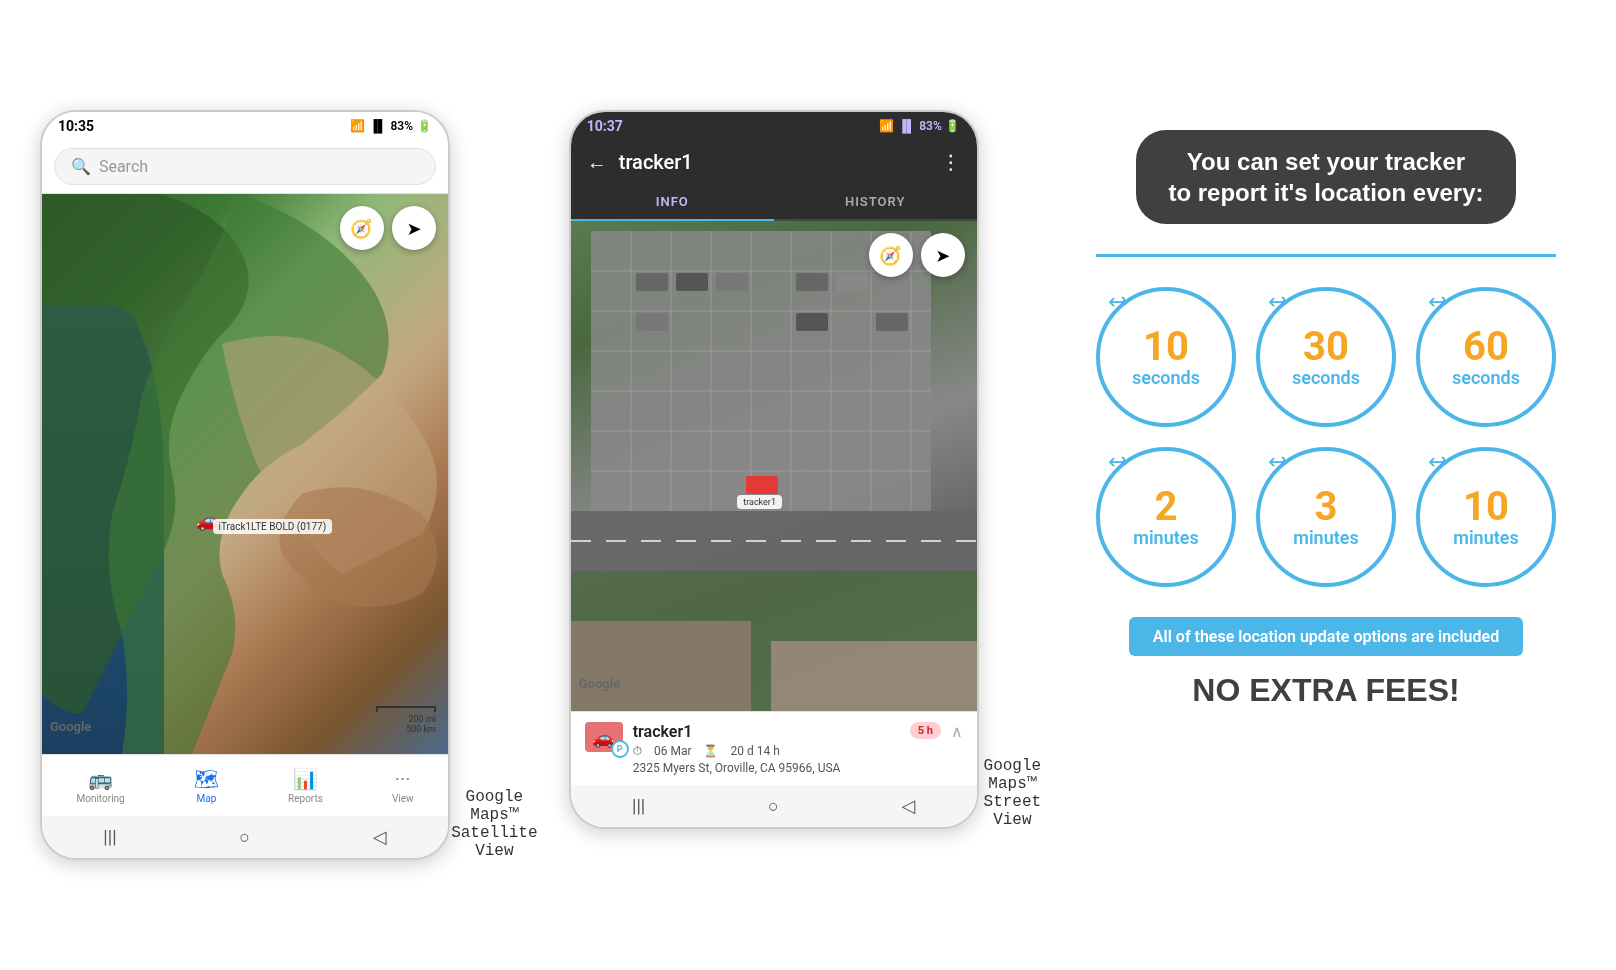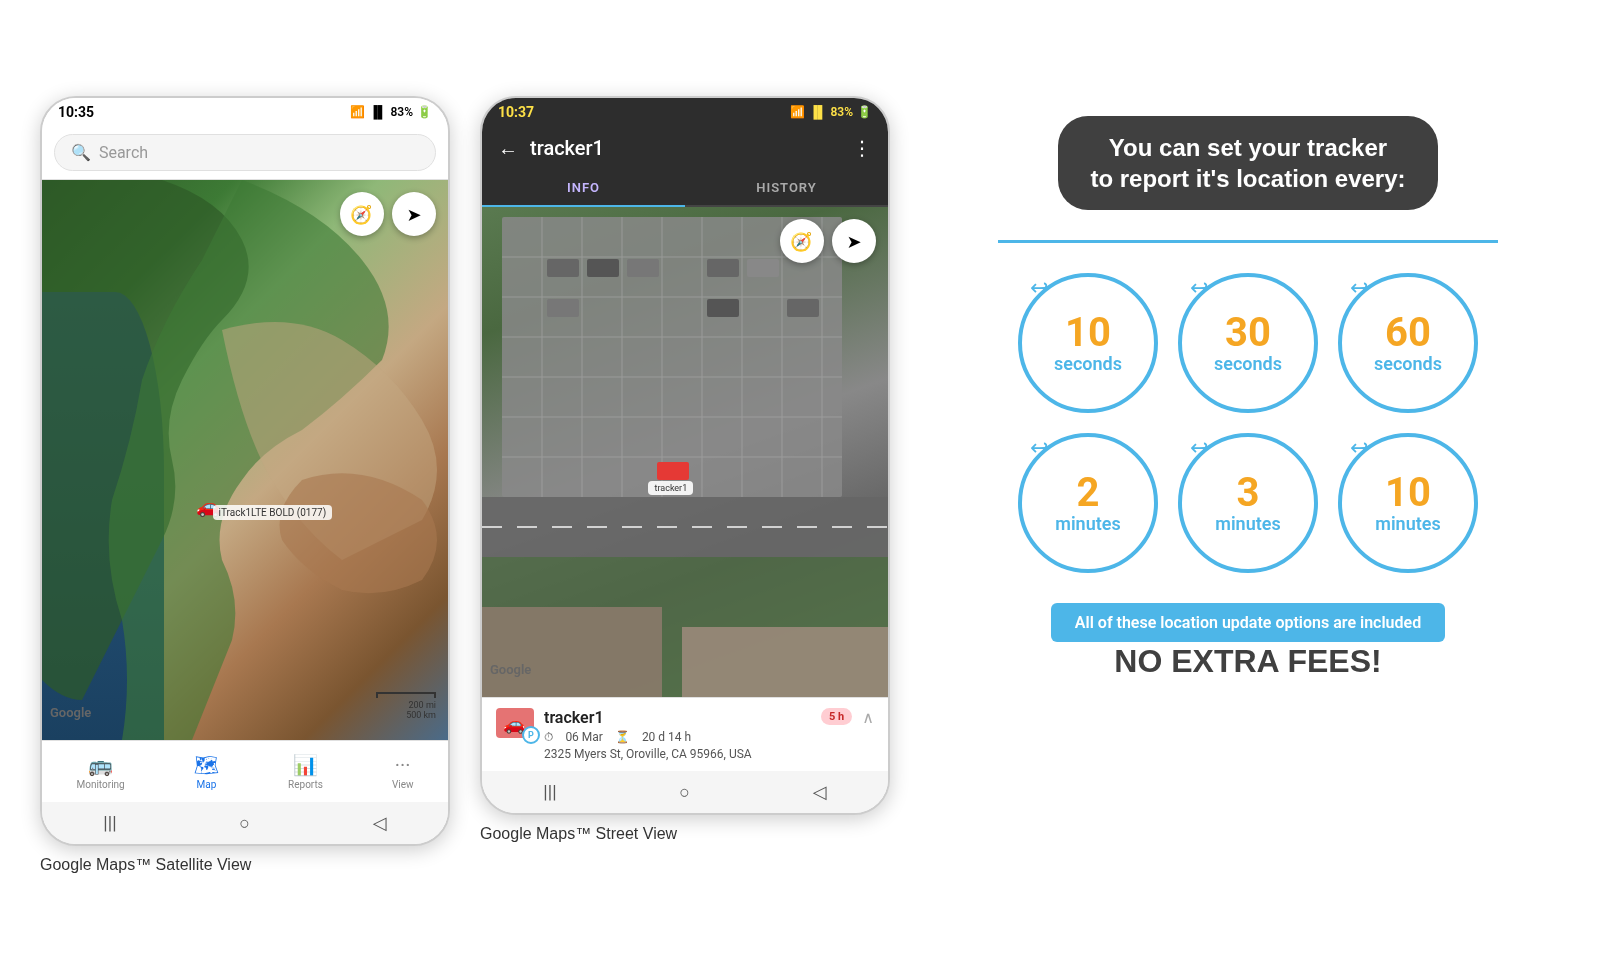--- a/index.html
+++ b/index.html
@@ -40,21 +40,21 @@
       display: flex;
       justify-content: space-between;
       align-items: center;
       padding: 6px 16px;
       font-size: 13px;
       font-weight: 600;
     }
 
     .phone-status-bar.dark {
       background: #2d2d2d;
-      color: #fde047;
+      color: #c4b5fd;
     }
 
     .status-time { font-weight: 700; font-size: 14px; }
     .status-icons { display: flex; align-items: center; gap: 4px; font-size: 12px; }
 
     
     .map-search-bar {
       background: #fff;
       padding: 8px 12px;
       border-bottom: 1px solid #e0e0e0;
@@ -286,21 +286,21 @@
       border-radius: 10px;
     }
     .scroll-handle { color: #aaa; font-size: 16px; align-self: flex-start; }
 
     
     .caption {
       text-align: center;
       font-size: 16px;
       color: #333;
       margin-top: 10px;
-      font-family: Liberation Sans, sans-serif;
+      font-family: Liberation Mono, monospace;
     }
 
     
     .info-panel {
       flex: 1;
       display: flex;
       flex-direction: column;
       align-items: center;
       justify-content: center;
       padding: 20px;
@@ -370,21 +370,21 @@
     .circle-unit {
       font-size: 18px;
       font-weight: 600;
       color: #4db6e8;
     }
 
     .included-box {
       background: #4db6e8;
       border-radius: 6px;
       padding: 10px 24px;
-      margin-bottom: 1px;
+      margin-bottom: 16px;
     }
 
     .included-text {
       color: #fff;
       font-size: 16px;
       font-weight: 600;
       text-align: center;
     }
 
     .no-fees-text {
@@ -427,22 +427,22 @@
       left: 38%;
       background: rgba(255,255,255,0.9);
       border-radius: 4px;
       padding: 2px 6px;
       font-size: 9px;
       color: #333;
     }
 
     .phone-col {
       display: flex;
-      flex-direction: column;
-      align-items: flex-start;
+      flex-direction: row;
+      align-items: flex-end;
     }
   </style>
 </head>
 <body>
 
 <div class="main-container">
 
   <div class="phone-col">
     <div class="phone-mockup">
 

